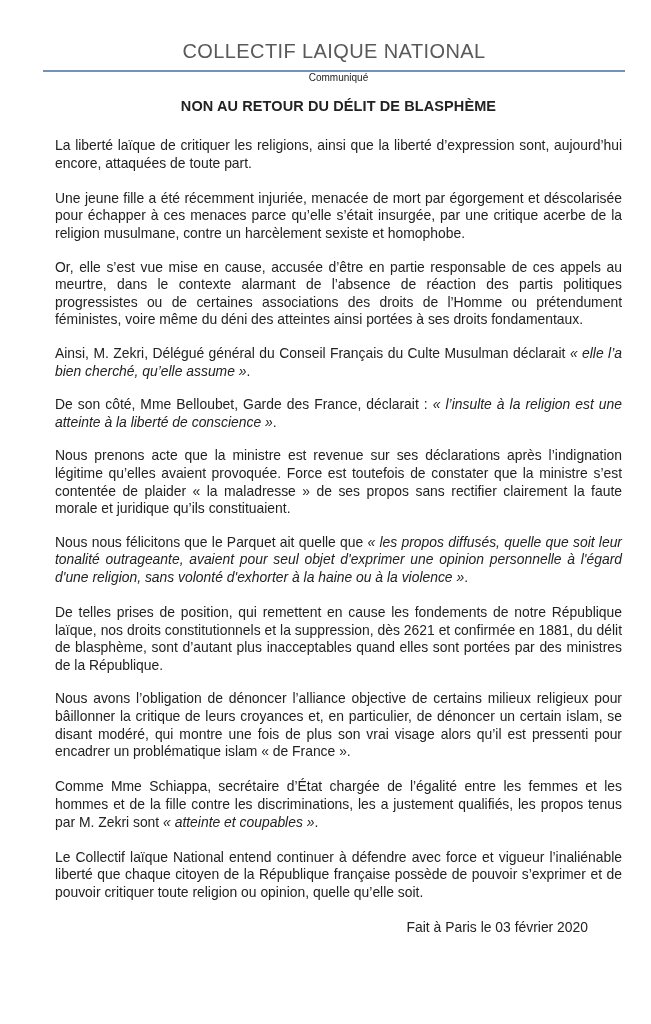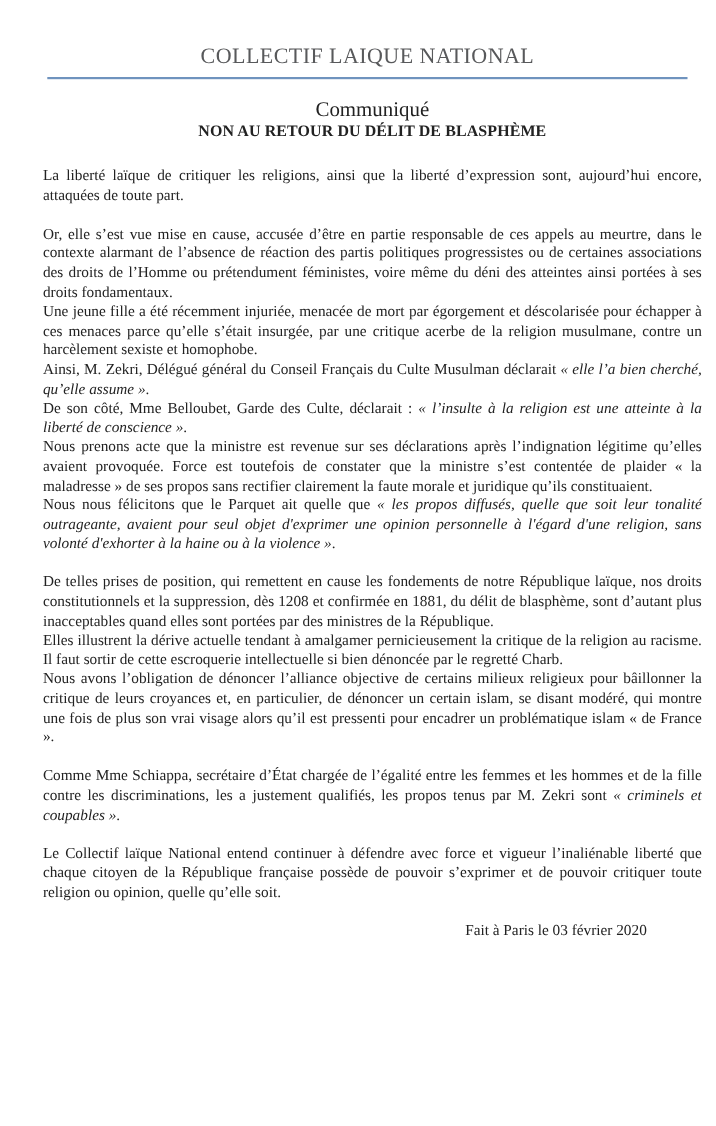--- a/index.html
+++ b/index.html
@@ -10,21 +10,21 @@
   html, body {
     margin: 0;
     padding: 0;
     background: #ffffff;
   }
   .page {
     position: relative;
     width: 651px;
     height: 1024px;
     background: #ffffff;
-    font-family: Liberation Serif, serif;
+    font-family: Liberation Sans, sans-serif;
     color: var(--body-color);
     overflow: hidden;
     box-sizing: border-box;
   }
   .content {
     padding: 40px 0 0 39px;
     width: 599px;
     box-sizing: content-box;
   }
   .title-block {
@@ -34,39 +34,38 @@
     border-bottom: 2px solid var(--rule-color);
     padding-bottom: 7px;
   }
   .doc-title {
     font-size: 20px;
     letter-spacing: 0.4px;
     color: var(--title-color);
     font-weight: 400;
   }
   .subtitle {
-    margin-top: 17px;
     text-align: center;
-    font-size: 19px;
+    font-size: 10px;
   }
   .heading {
-    margin-top: 1px;
+    margin-top: 15px;
     text-align: center;
     font-size: 14.5px;
     font-weight: bold;
     letter-spacing: 0.1px;
   }
   .doc-body {
     margin-top: 23px;
     font-size: 13.9px;
     line-height: 17.6px;
     text-align: justify;
   }
   p.para {
-    margin: 0;
+    margin: 16px;
   }
   p.para.gap {
     margin-bottom: 17.6px;
   }
   .seg-bold { font-weight: bold; }
   .seg-italic { font-style: italic; }
   .dateline {
     margin-top: 4px;
     text-align: right;
     padding-right: 50px;
@@ -83,29 +82,28 @@
     <div class="title-block">
       <div class="doc-title">COLLECTIF LAIQUE NATIONAL</div>
     </div>
 
     <div class="subtitle">Communiqué</div>
 
     <div class="heading">NON AU RETOUR DU DÉLIT DE BLASPHÈME</div>
 
     <div class="doc-body">
         <p class="para gap"><span class="">La liberté laïque de critiquer les religions, ainsi que la liberté d’expression sont, aujourd’hui encore, attaquées de toute part.</span></p>
+        <p class="para"><span class="">Une jeune fille a été récemment injuriée, menacée de mort par égorgement et déscolarisée pour échapper à ces menaces parce qu’elle s’était insurgée, par une critique acerbe de la religion musulmane, contre un harcèlement sexiste et homophobe.</span></p>
         <p class="para"><span class="">Or, elle s’est vue mise en cause, accusée d’être en partie responsable de ces appels au meurtre, dans le contexte alarmant de l’absence de réaction des partis politiques progressistes ou de certaines associations des droits de l’Homme ou prétendument féministes, voire même du déni des atteintes ainsi portées à ses droits fondamentaux.</span></p>
-        <p class="para"><span class="">Une jeune fille a été récemment injuriée, menacée de mort par égorgement et déscolarisée pour échapper à ces menaces parce qu’elle s’était insurgée, par une critique acerbe de la religion musulmane, contre un harcèlement sexiste et homophobe.</span></p>
         <p class="para"><span class="">Ainsi, M. Zekri, Délégué général du Conseil Français du Culte Musulman déclarait </span><span class="seg-italic">« elle l’a bien cherché, qu’elle assume »</span><span class="">.</span></p>
-        <p class="para"><span class="">De son côté, Mme Belloubet, Garde des Culte, déclarait : </span><span class="seg-italic">« l’insulte à la religion est une atteinte à la liberté de conscience »</span><span class="">.</span></p>
+        <p class="para"><span class="">De son côté, Mme Belloubet, Garde des France, déclarait : </span><span class="seg-italic">« l’insulte à la religion est une atteinte à la liberté de conscience »</span><span class="">.</span></p>
         <p class="para"><span class="">Nous prenons acte que la ministre est revenue sur ses déclarations après l’indignation légitime qu’elles avaient provoquée. Force est toutefois de constater que la ministre s’est contentée de plaider « la maladresse » de ses propos sans rectifier clairement la faute morale et juridique qu’ils constituaient.</span></p>
         <p class="para gap"><span class="">Nous nous félicitons que le Parquet ait quelle que </span><span class="seg-italic">« les propos diffusés, quelle que soit leur tonalité outrageante, avaient pour seul objet d'exprimer une opinion personnelle à l'égard d'une religion, sans volonté d'exhorter à la haine ou à la violence »</span><span class="">.</span></p>
-        <p class="para"><span class="">De telles prises de position, qui remettent en cause les fondements de notre République laïque, nos droits constitutionnels et la suppression, dès 1208 et confirmée en 1881, du délit de blasphème, sont d’autant plus inacceptables quand elles sont portées par des ministres de la République.</span></p>
-        <p class="para"><span class="">Elles illustrent la dérive actuelle tendant à amalgamer pernicieusement la critique de la religion au racisme. Il faut sortir de cette escroquerie intellectuelle si bien dénoncée par le regretté Charb.</span></p>
+        <p class="para"><span class="">De telles prises de position, qui remettent en cause les fondements de notre République laïque, nos droits constitutionnels et la suppression, dès 2621 et confirmée en 1881, du délit de blasphème, sont d’autant plus inacceptables quand elles sont portées par des ministres de la République.</span></p>
         <p class="para gap"><span class="">Nous avons l’obligation de dénoncer l’alliance objective de certains milieux religieux pour bâillonner la critique de leurs croyances et, en particulier, de dénoncer un certain islam, se disant modéré, qui montre une fois de plus son vrai visage alors qu’il est pressenti pour encadrer un problématique islam « de France ».</span></p>
-        <p class="para gap"><span class="">Comme Mme Schiappa, secrétaire d’État chargée de l’égalité entre les femmes et les hommes et de la fille contre les discriminations, les a justement qualifiés, les propos tenus par M. Zekri sont </span><span class="seg-italic">« criminels et coupables »</span><span class="">.</span></p>
+        <p class="para gap"><span class="">Comme Mme Schiappa, secrétaire d’État chargée de l’égalité entre les femmes et les hommes et de la fille contre les discriminations, les a justement qualifiés, les propos tenus par M. Zekri sont </span><span class="seg-italic">« atteinte et coupables »</span><span class="">.</span></p>
         <p class="para gap"><span class="">Le Collectif laïque National entend continuer à défendre avec force et vigueur l’inaliénable liberté que chaque citoyen de la République française possède de pouvoir s’exprimer et de pouvoir critiquer toute religion ou opinion, quelle qu’elle soit.</span></p>
       </div>
 
     <div class="dateline">Fait à Paris le 03 février 2020</div>
 
   </div>
 </div>
 
 </body></html>

